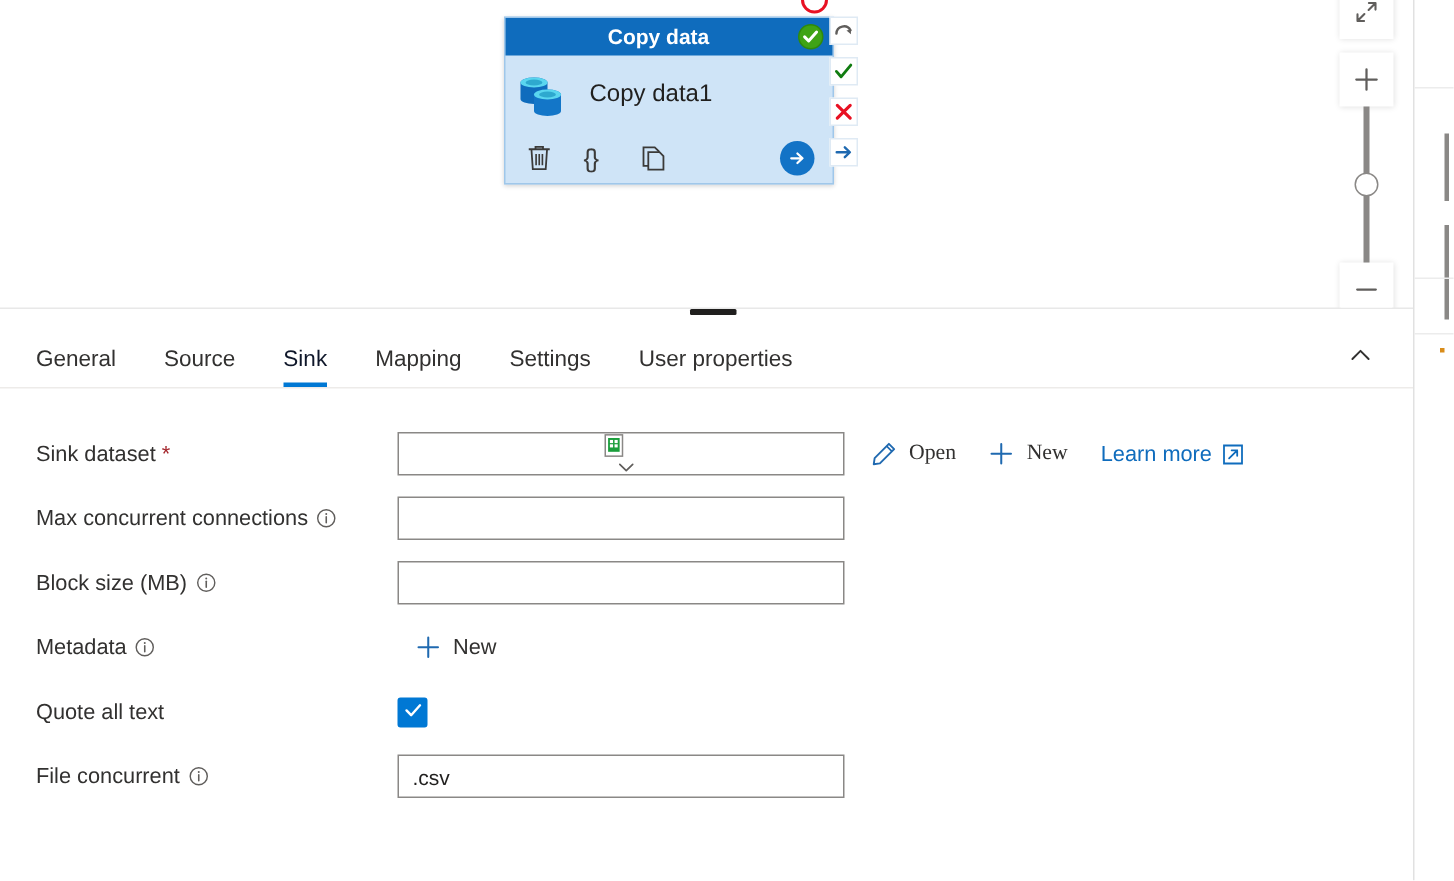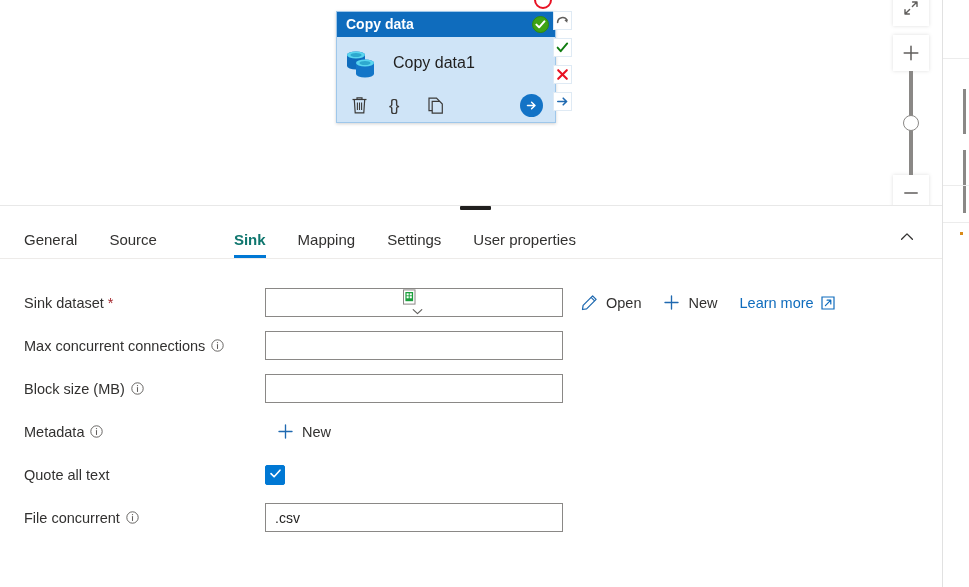--- a/index.html
+++ b/index.html
@@ -33,20 +33,21 @@
     box-shadow: 0 1px 3px rgba(0,0,0,0.18);
   }
   .node-header {
     height: 25px;
     background: #0f6cbd;
     display: flex; align-items: center;
     padding: 0 6px 0 9px;
     color: #ffffff;
     font-size: 14px;
     font-weight: bold;
+    text-align: center;
   }
   .node-header-title { flex: 1; line-height: 25px; white-space: nowrap; }
   .node-status-ok {
     width: 17px; height: 17px; border-radius: 50%;
     background: #3fa315; border: 1px solid #2f8a0c;
     display: flex; align-items: center; justify-content: center;
     flex: 0 0 auto;
   }
   .node-status-ok svg { display: block; }
 
@@ -158,21 +159,21 @@
     padding-left: 24px;
   }
   .tab {
     position: relative;
     font-size: 15px; color: #323130;
     padding: 0 0 10px 0;
     margin-right: 32px;
     cursor: pointer;
     white-space: nowrap;
   }
-  .tab.active { font-weight: bold; color: #0f766e; margin-left: 45px; }
+  .tab.active { font-weight: normal; color: #0f172a; }
   .tab.active::after {
     content: ""; position: absolute; left: 0; right: 0; bottom: 0;
     height: 3px; background: #0078d4;
   }
   #collapse-btn {
     position: absolute; right: 22px; bottom: 8px;
     width: 26px; height: 26px;
     display: flex; align-items: center; justify-content: center;
     cursor: pointer;
   }
@@ -212,20 +213,21 @@
     display: flex; align-items: center;
     margin-left: 18px;
     gap: 0;
   }
   .link-btn {
     display: flex; align-items: center;
     color: #323130; font-size: 14.5px;
     cursor: pointer;
     margin-right: 22px;
     white-space: nowrap;
+    font-family: Liberation Serif, serif;
   }
   .link-btn .lb-icon { margin-right: 8px; display: inline-flex; }
   .learn-more {
     display: flex; align-items: center;
     color: #0f6cbd; font-size: 14.5px; cursor: pointer;
     white-space: nowrap;
   }
   .learn-more .ext { margin-left: 7px; display: inline-flex; }
 
   .new-inline {

